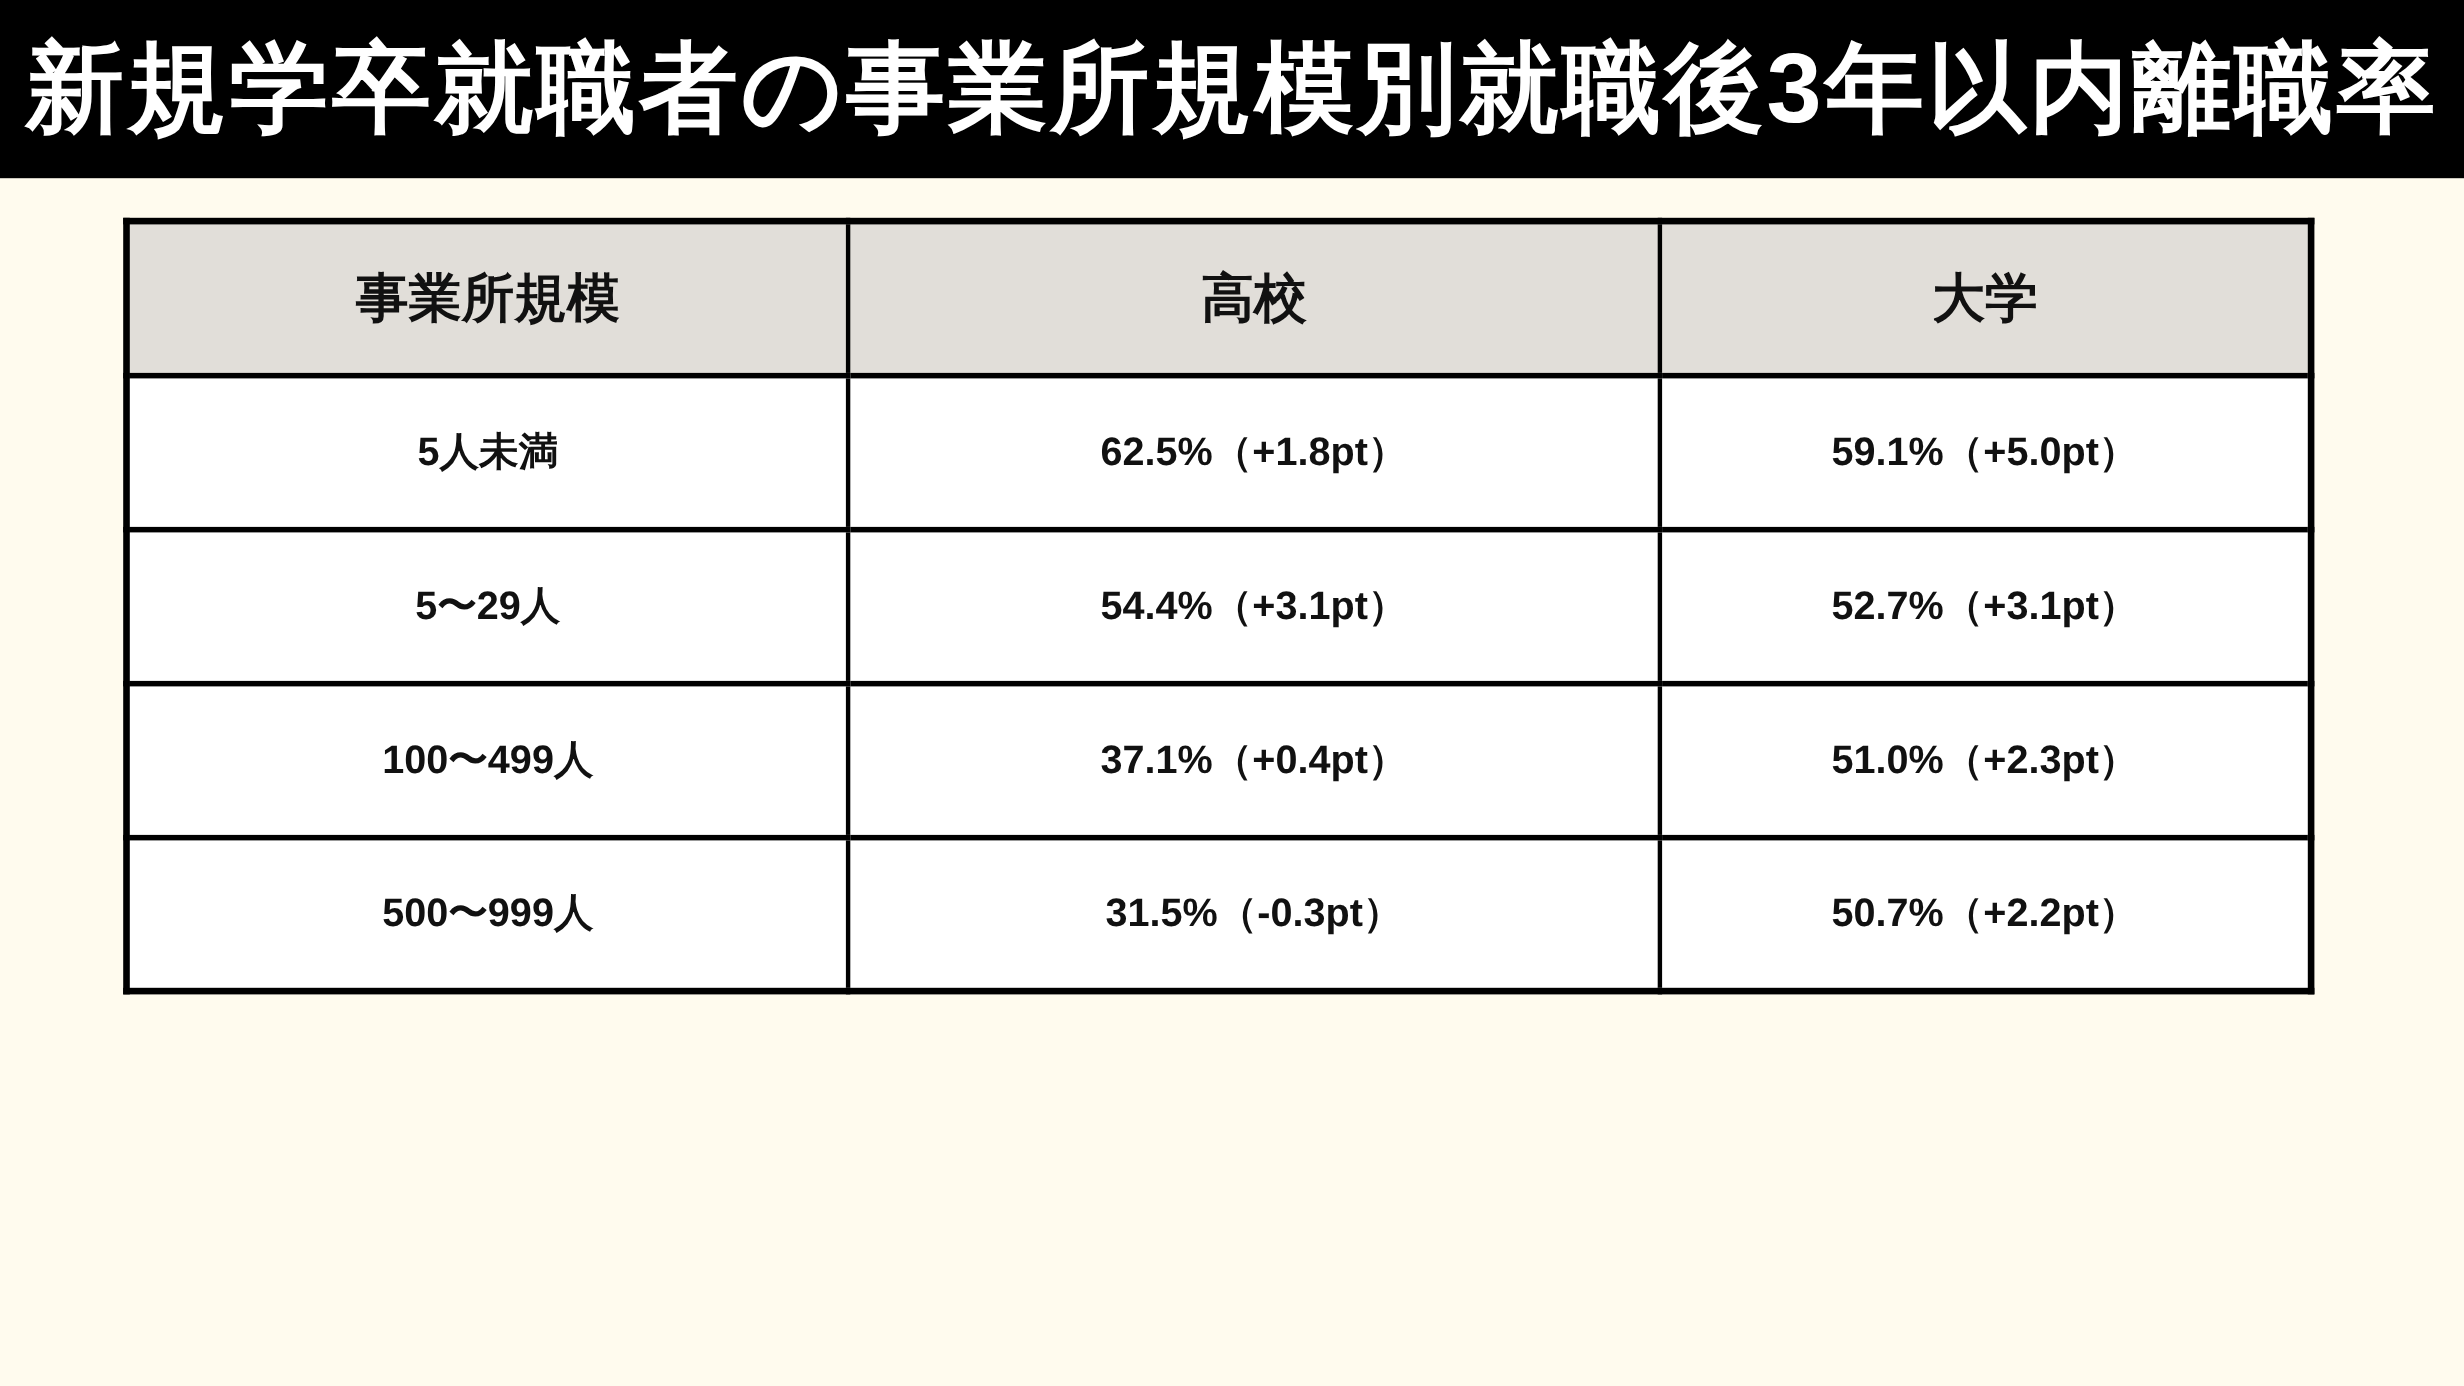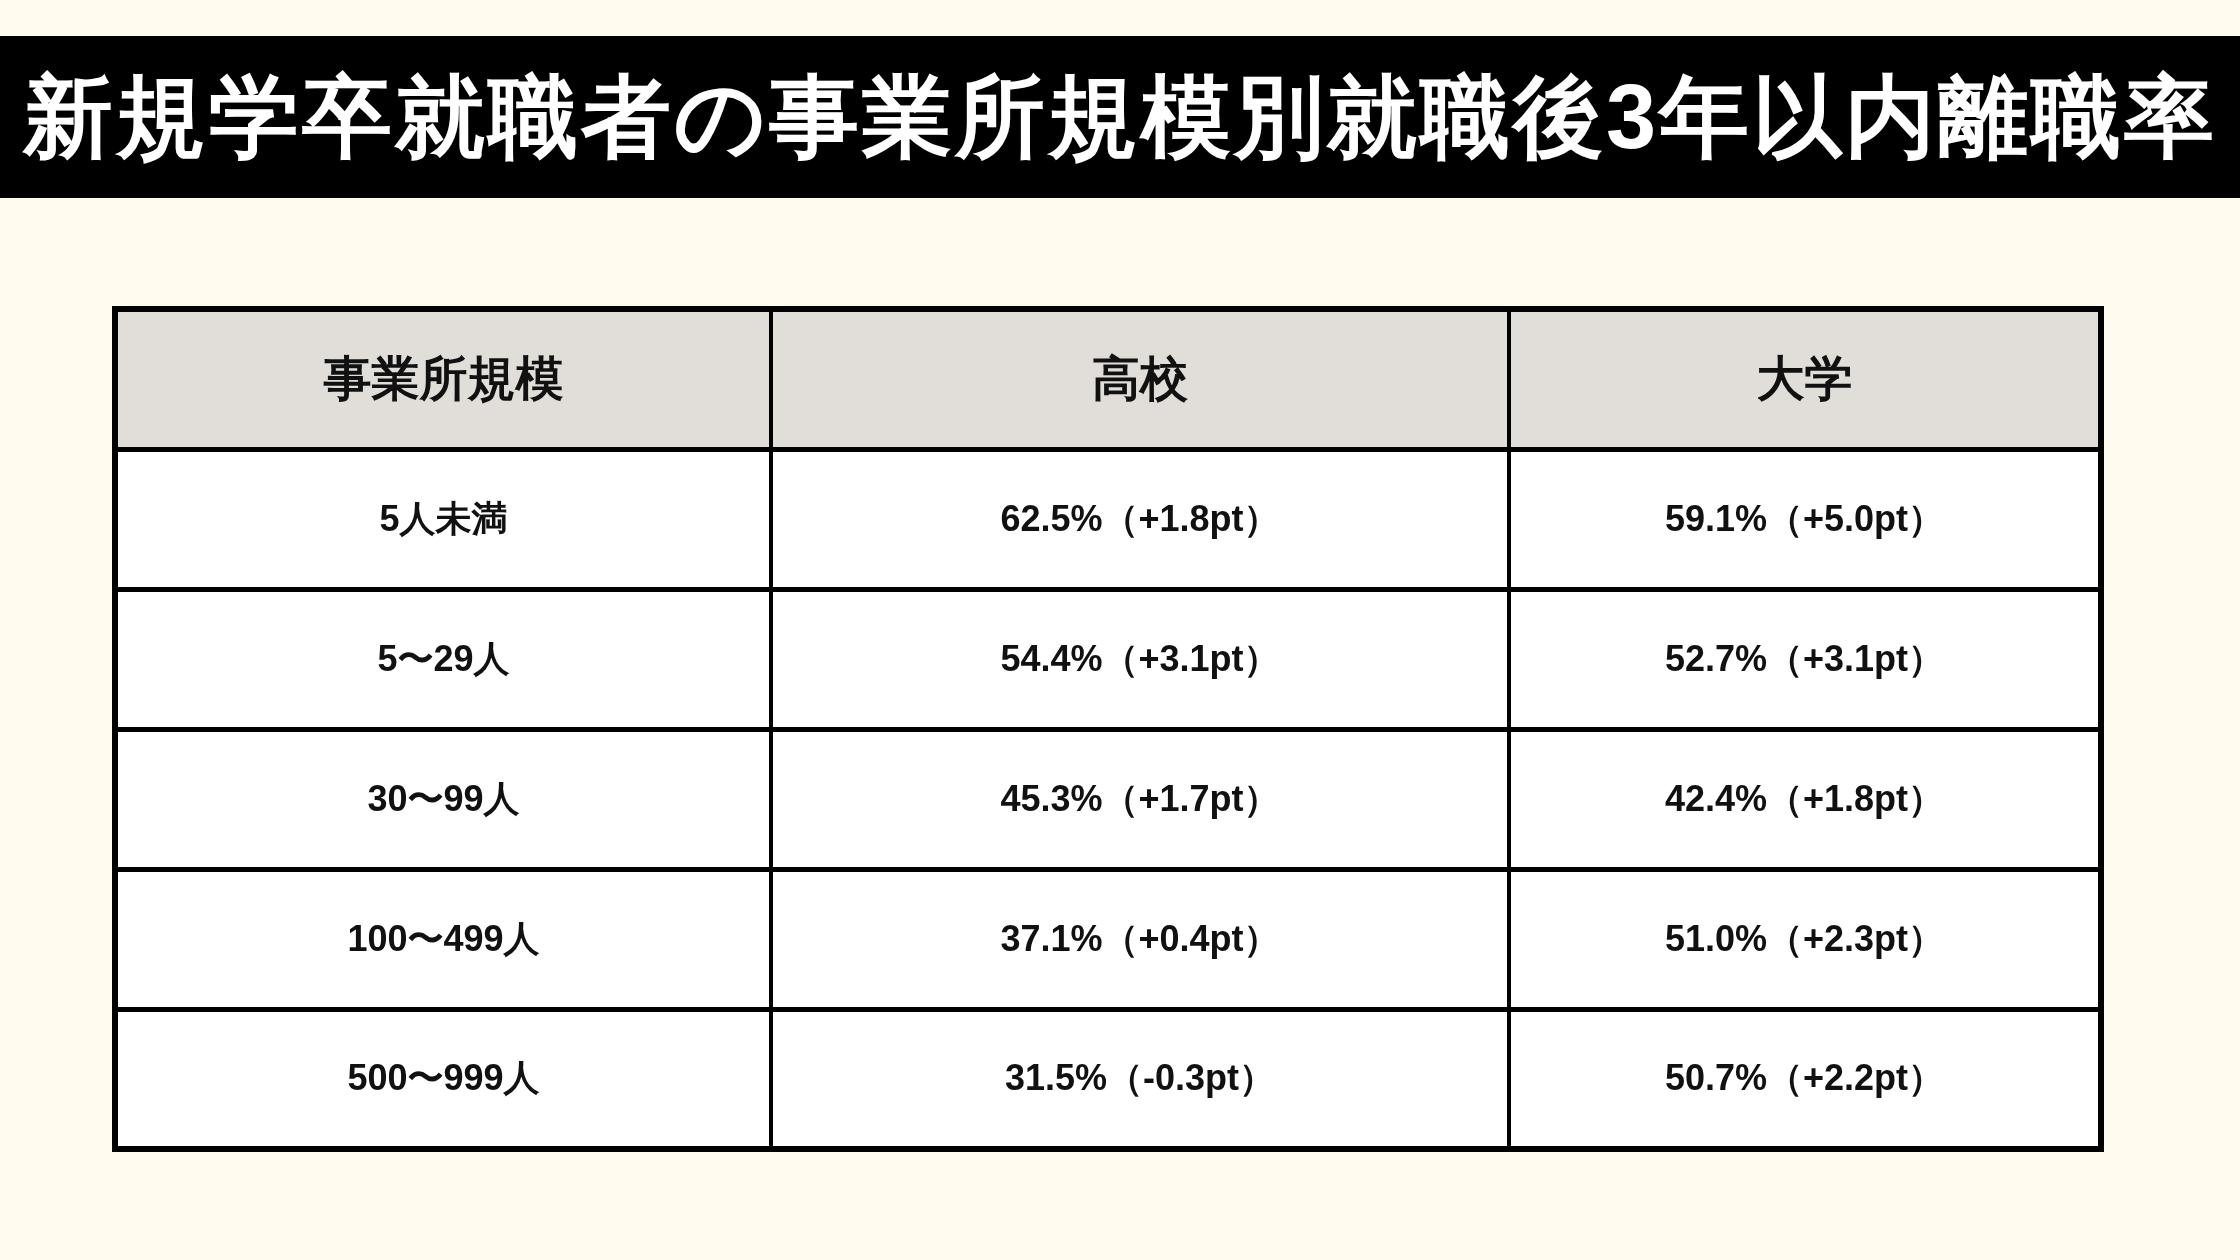--- a/index.html
+++ b/index.html
@@ -1,15 +1,15 @@
 <!DOCTYPE html>
 <html><head>
 <meta charset="utf-8">
 <style>
-  * { box-sizing: border-box; margin-top: 36px; }
+  * { box-sizing: border-box; }
   html, body {
     margin: 0;
     padding: 0;
     width: 2240px;
     height: 1260px;
     background: #fffbee;
     font-family: "Liberation Sans", "DejaVu Sans", sans-serif;
     overflow: hidden;
   }
   .title-bar {
@@ -86,25 +86,20 @@
         <td>5人未満</td>
         <td>62.5%（+1.8pt）</td>
         <td>59.1%（+5.0pt）</td>
       </tr>
       <tr>
         <td>5〜29人</td>
         <td>54.4%（+3.1pt）</td>
         <td>52.7%（+3.1pt）</td>
       </tr>
       <tr>
-        <td>30〜99人</td>
-        <td>45.3%（+1.7pt）</td>
-        <td>42.4%（+1.8pt）</td>
-      </tr>
-      <tr>
         <td>100〜499人</td>
         <td>37.1%（+0.4pt）</td>
         <td>51.0%（+2.3pt）</td>
       </tr>
       <tr>
         <td>500〜999人</td>
         <td>31.5%（-0.3pt）</td>
         <td>50.7%（+2.2pt）</td>
       </tr>
     </tbody>

